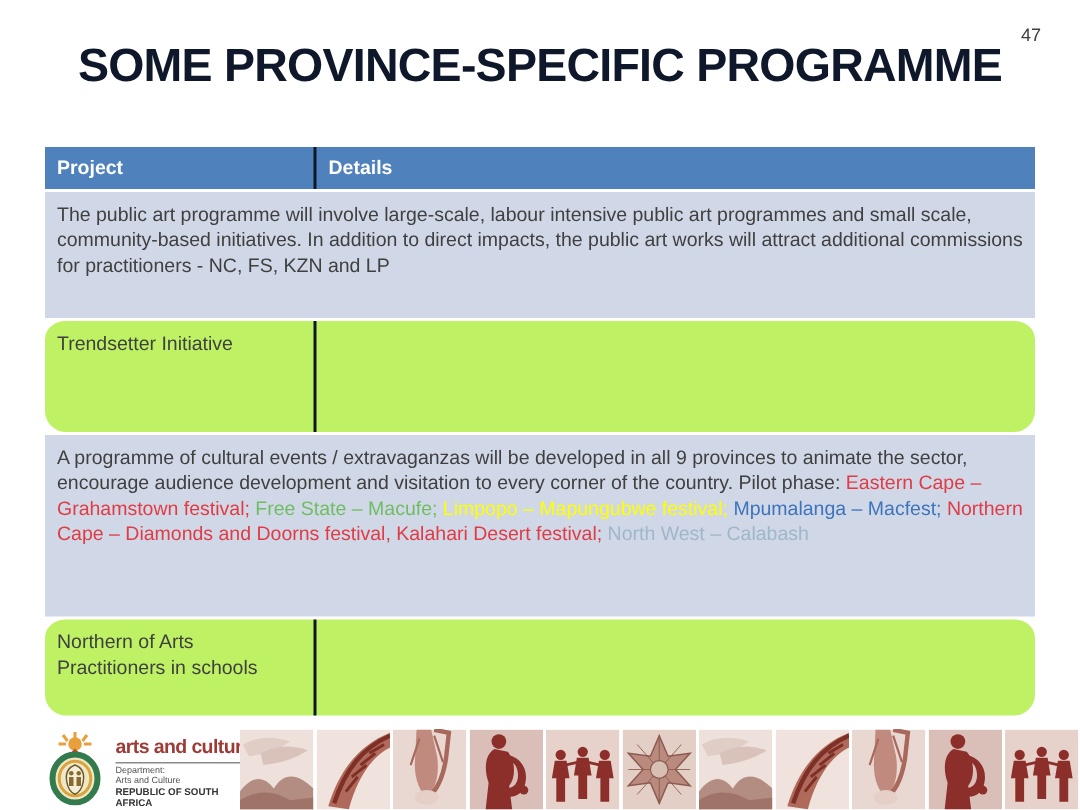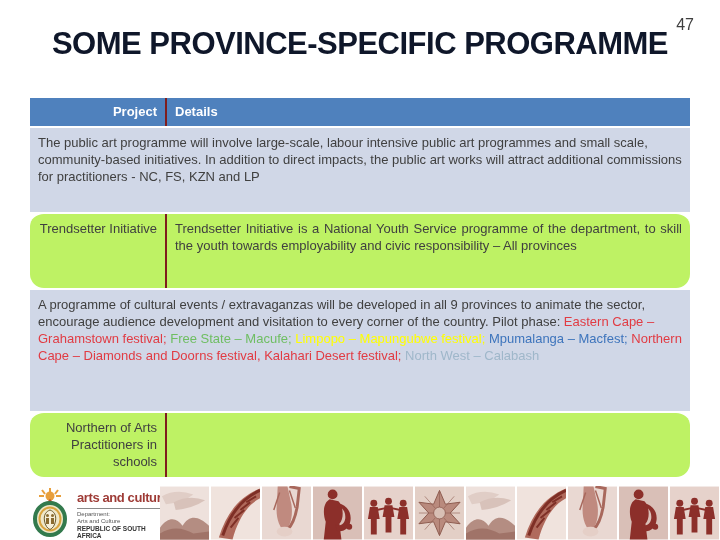--- a/index.html
+++ b/index.html
@@ -1,29 +1,29 @@
 <!DOCTYPE html>
 <html><head>
 <meta charset="utf-8">
 <style>
   html,body { margin:0; padding:0; background:#fff; }
   .slide { position:relative; width:720px; height:540px; background:#ffffff;
            font-family:"Liberation Sans", sans-serif; overflow:hidden; }
 
-  .page-number { position:absolute; top:16px; right:26px; font-size:16px; color:#3f3f3f; }
+  .page-number { position:absolute; top:16px; right:26px; font-size:12px; color:#3f3f3f; }
 
   .title { position:absolute; top:26px; left:0; width:720px; margin:0; text-align:center;
            font-size:31px; font-weight:bold; color:#0f172a; letter-spacing:-0.5px; }
 
   
   .ptable { position:absolute; left:30px; top:98px; width:660px; }
   .tr { display:flex; border-top:2px solid #ffffff; }
   .tr:first-child { border-top:none; }
   .td { box-sizing:border-box; padding:6px 8px; font-size:13px; line-height:17px; color:#404040; }
-  .col1 { width:137px; border-right:2px solid #7f1d1d; box-sizing:border-box;text-align:right; }
+  .col1 { width:181px; border-right:2px solid #0f172a; box-sizing:border-box; }
   .col2 { flex:1; }
   .thead { background:#4F81BD; min-height:28px; }
   .thead .td { color:#ffffff; font-weight:bold; padding:5px 8px; }
   .band-a { background:#D0D7E7; }
   .band-b { background:#bef264;border-radius:14px; }
   .justify { text-align:justify; }
   .r0 { min-height:84px; } .r1 { min-height:74px; } .r2 { min-height:121px; } .r3 { min-height:64px; }
 
   
   .arms { position:absolute; left:28px; top:487px; width:44px; height:50px; }
@@ -50,21 +50,20 @@
       <div class="td col1">Project</div>
       <div class="td col2">Details</div>
     </div>
 
     <div class="tr band-a r0">
       <div class="td col2">The public art programme will involve large-scale, labour intensive public art programmes and small scale, community-based initiatives.  In addition to direct impacts, the public art works will attract additional commissions for practitioners - NC, FS, KZN and LP</div>
     </div>
 
     <div class="tr band-b r1">
       <div class="td col1">Trendsetter Initiative</div>
-      <div class="td col2 justify">Trendsetter Initiative is a National Youth Service programme of the department, to skill the youth towards employability and civic responsibility – All provinces</div>
     </div>
 
     <div class="tr band-a r2">
       <div class="td col2"><span style="color: rgb(64, 64, 64);">A programme of cultural events / extravaganzas will be developed in all 9 provinces to animate the sector, encourage audience development and visitation to every corner of the country. Pilot phase: </span><span style="color: rgb(225, 59, 67);">Eastern Cape – Grahamstown festival; </span><span style="color: rgb(111, 190, 99);">Free State – Macufe; </span><span style="color: rgb(255, 255, 0);">Limpopo – Mapungubwe festival; </span><span style="color: rgb(61, 116, 188);">Mpumalanga – Macfest; </span><span style="color: rgb(225, 59, 67);">Northern Cape – Diamonds and Doorns festival, Kalahari Desert festival; </span><span style="color: rgb(159, 183, 202);">North West – Calabash</span></div>
     </div>
 
     <div class="tr band-b r3">
       <div class="td col1">Northern of Arts Practitioners in schools</div>
     </div>
   </div>

